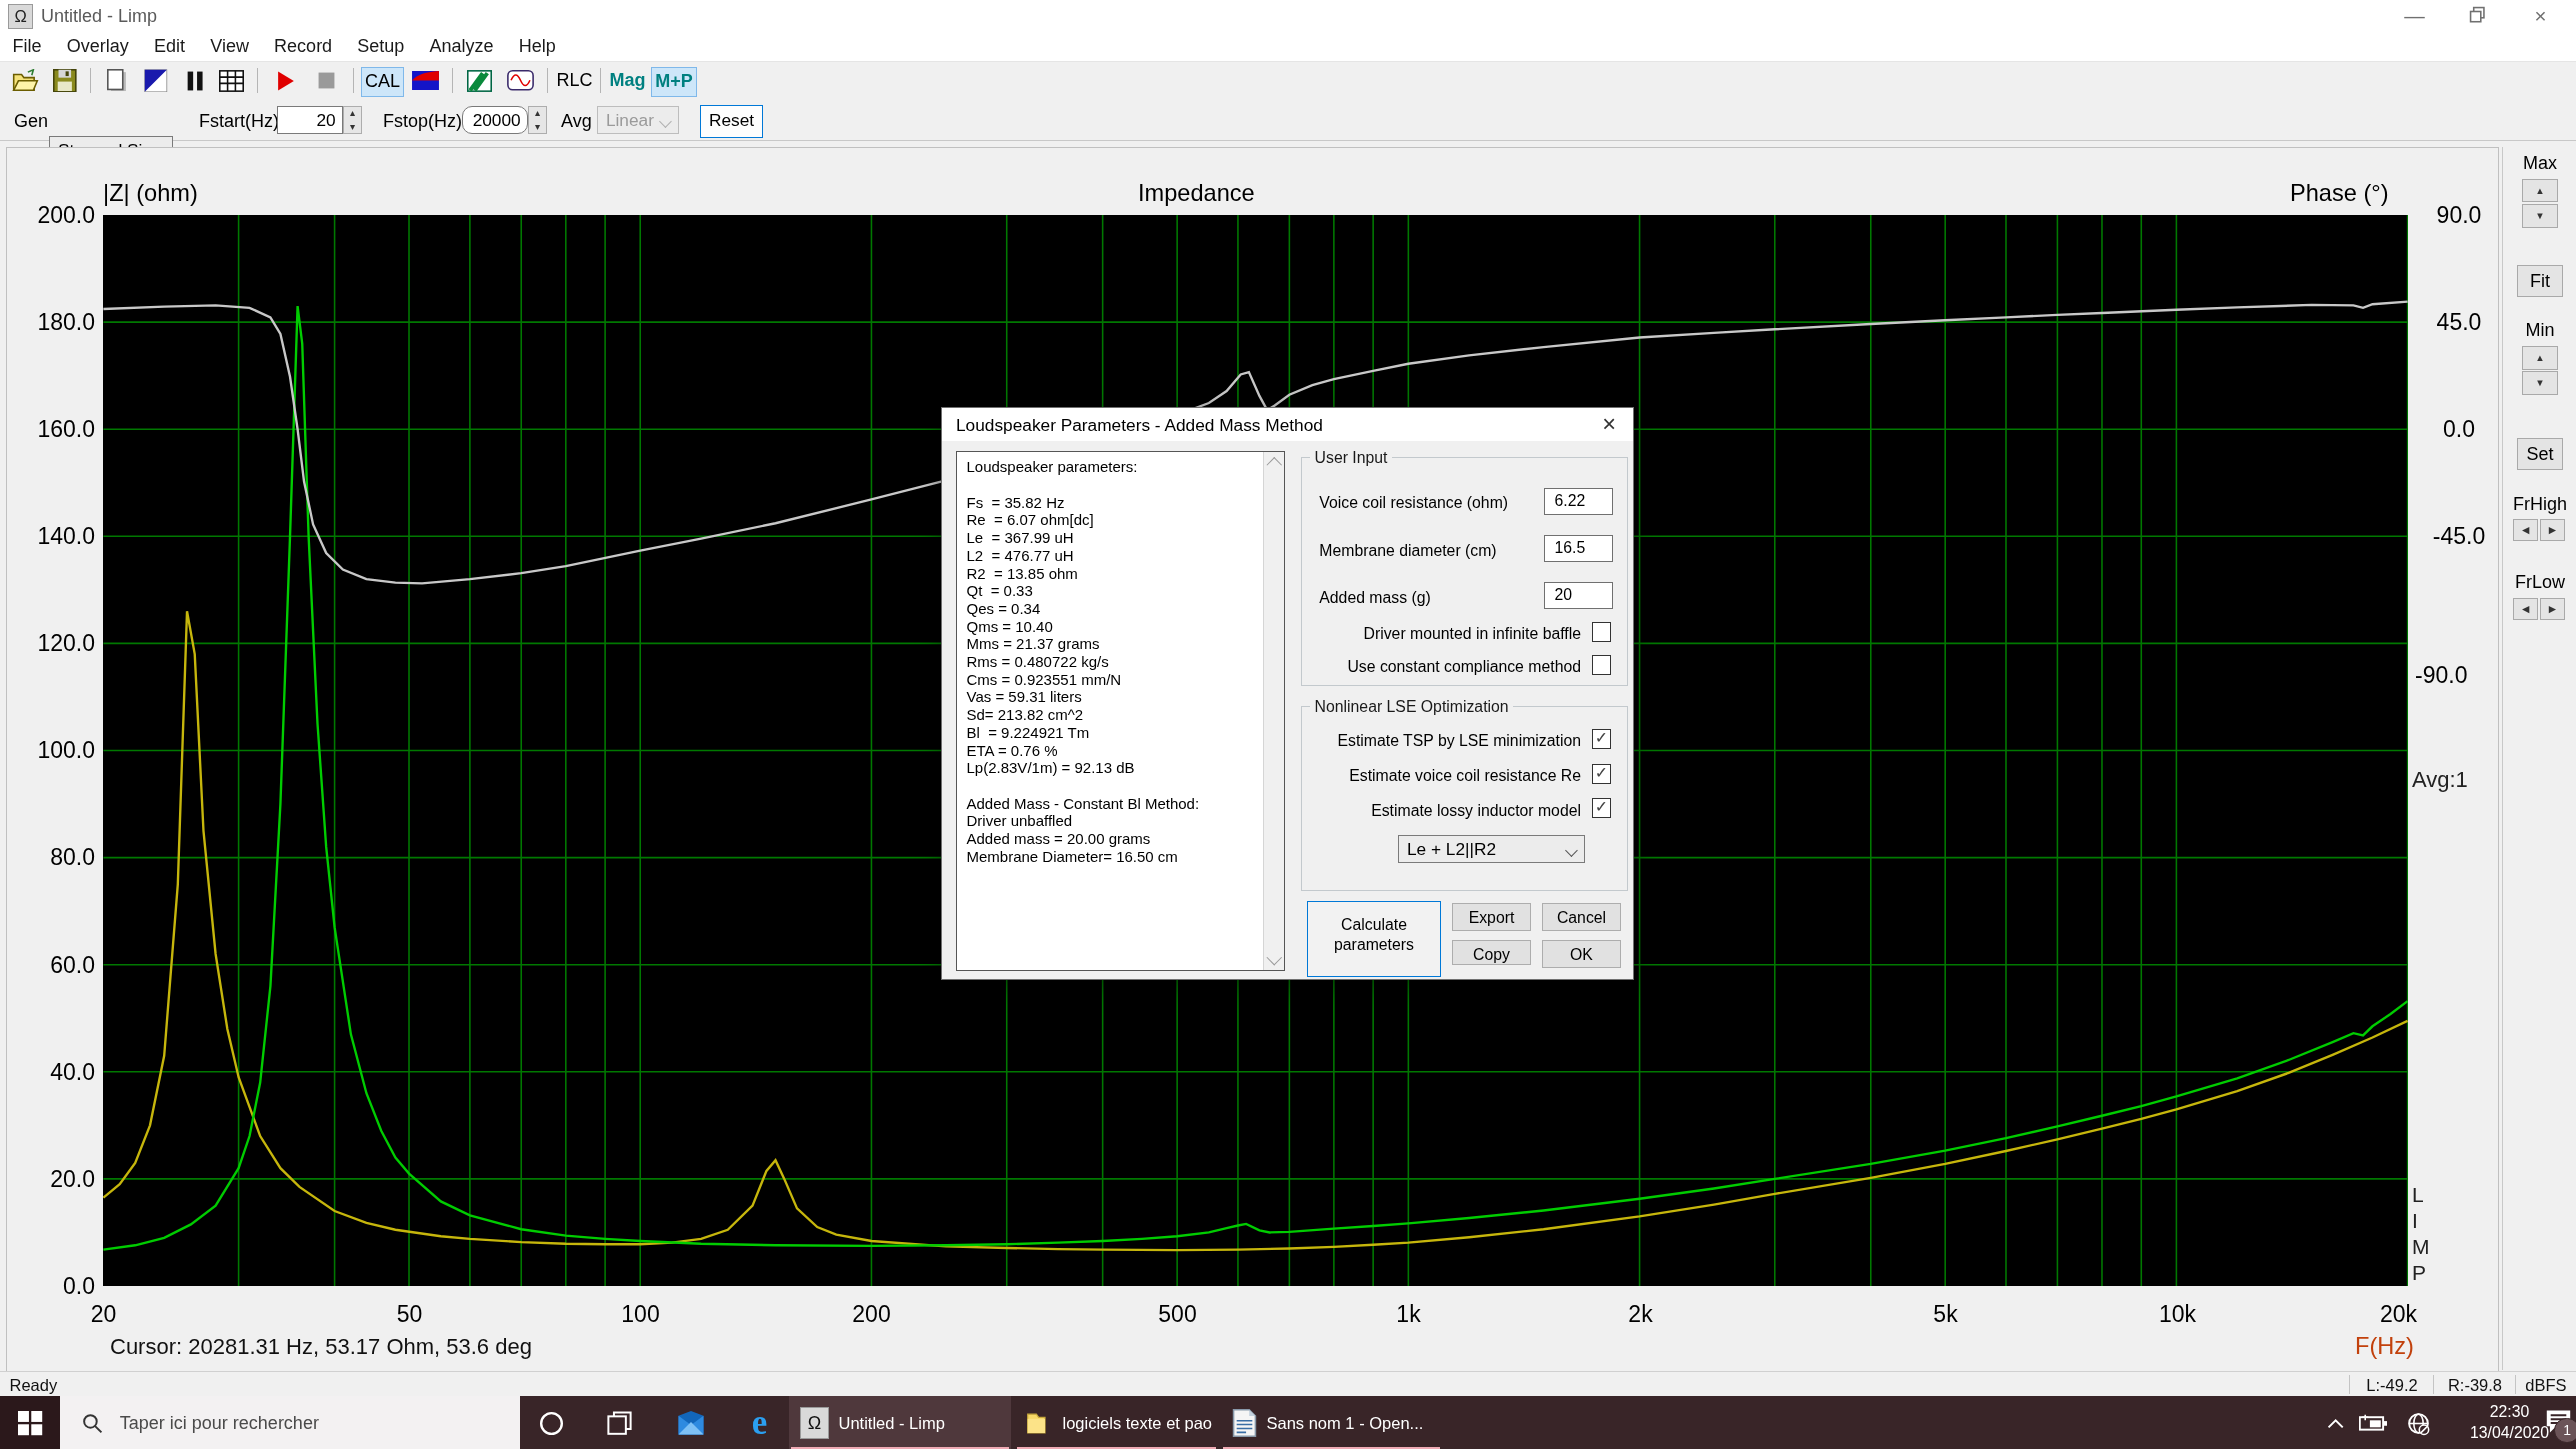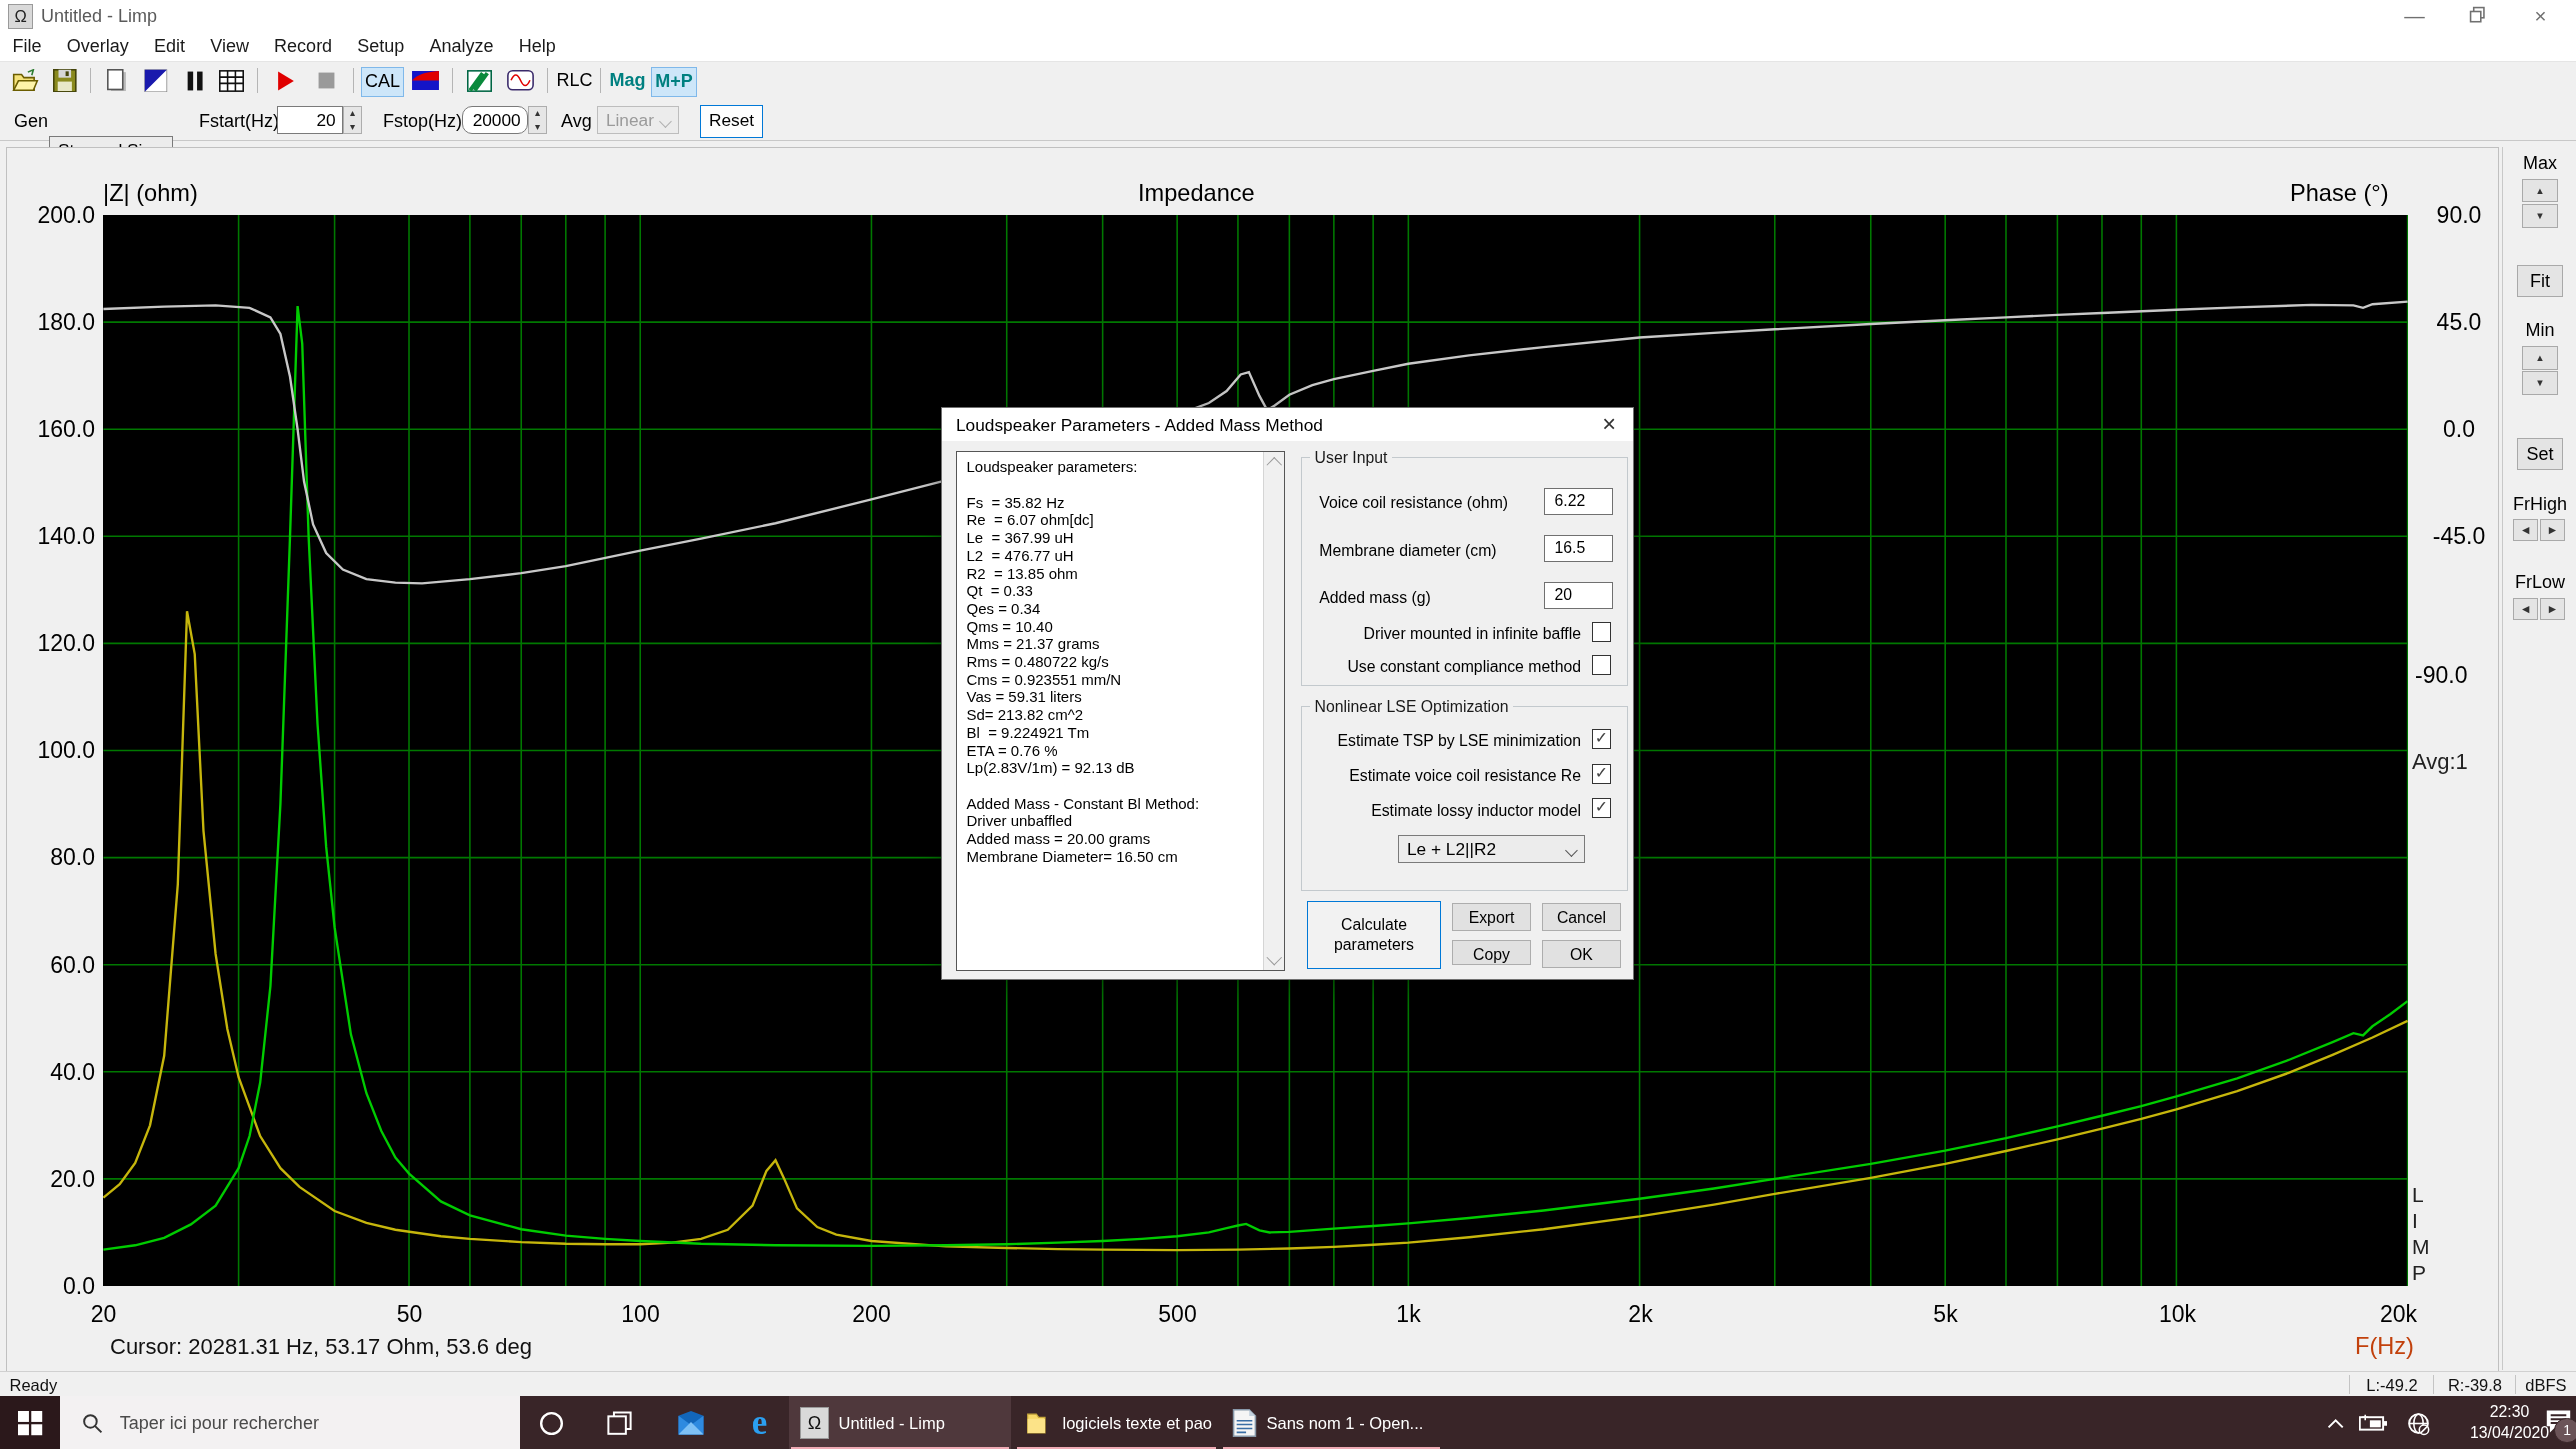--- a/index.html
+++ b/index.html
@@ -37,21 +37,21 @@
     font-size:8.7px;color:#333;text-align:center;line-height:13.4px;box-sizing:border-box;}
   #reset-btn{position:absolute;left:700px;top:4.7px;width:61px;height:31.5px;background:#fdfdfd;
     border:1.6px solid #0078d7;font-size:17.3px;text-align:center;line-height:28px;}
   
   #client{position:absolute;left:6.3px;top:147px;width:2491px;height:1223px;background:#f0f0f0;border:0.8px solid #c0c0c0;}
   #plot{position:absolute;left:103px;top:215px;width:2305px;height:1071px;background:#000;}
   #chart-layer{position:absolute;left:0;top:0;width:100%;height:100%;pointer-events:none;}
   .axis-title{position:absolute;font-size:23.6px;color:#000;}
   .tick{position:absolute;font-size:23px;color:#000;}
   #cursor-readout{position:absolute;left:110px;top:1334px;font-size:22px;color:#111;}
-  #avg-indicator{position:absolute;left:2412px;top:749px;width:87px;font-size:22px;color:#222;}
+  #avg-indicator{position:absolute;left:2412px;top:767px;width:87px;font-size:22px;color:#222;}
   #limp-watermark{position:absolute;left:2412px;top:1182px;font-size:21px;color:#222;line-height:26px;text-align:left;white-space:pre-line;}
   #fhz-label{position:absolute;left:2355px;top:1333px;font-size:23.6px;color:#c2410c;}
   
   #rpanel{position:absolute;left:2502px;top:147px;width:74px;height:1223px;background:#f0f0f0;border-left:0.8px solid #c8c8c8;}
   .rp-label{position:absolute;width:74px;text-align:center;font-size:18px;color:#000;}
   .rp-btn{position:absolute;background:#e4e4e4;border:0.8px solid #a9a9a9;text-align:center;box-sizing:border-box;}
   .rp-spin{left:19px;width:36px;height:23.6px;font-size:9.5px;line-height:22px;color:#333;}
   .rp-txtbtn{left:14px;width:46px;height:31.5px;font-size:18px;line-height:30px;}
   .rp-lr{width:25px;height:22px;font-size:9.5px;line-height:20.5px;color:#333;}
   
@@ -66,21 +66,21 @@
   #param-scroll{position:absolute;right:0;top:0;width:20.5px;height:100%;background:#f0f0f0;border-left:0.8px solid #d5d5d5;}
   .scr-arrow{position:absolute;left:5.5px;width:9.5px;height:9.5px;border-right:1.6px solid #999;border-bottom:1.6px solid #999;}
   .groupbox{position:absolute;border:0.8px solid #c3c9cd;}
   .group-label{position:absolute;left:7.9px;top:-9.5px;background:#f0f0f0;padding:0 4.7px;font-size:15.8px;color:#1a1a1a;}
   .dlg-label{position:absolute;font-size:15.8px;color:#000;}
   .dlg-input{position:absolute;width:69px;height:27px;background:#fff;border:0.8px solid #707070;
     font-size:15.8px;box-sizing:border-box;padding:3.2px 0 0 9.5px;}
   .checkbox{position:absolute;width:19.7px;height:19.7px;background:#fff;border:1.6px solid #333;box-sizing:border-box;
     font-size:15.8px;line-height:16.5px;text-align:center;color:#444;}
   .dlg-btn{position:absolute;background:#e1e1e1;border:0.8px solid #adadad;font-size:15.8px;text-align:center;box-sizing:border-box;}
-  #calc-btn{left:365px;top:493px;width:134px;height:68px;border:1.6px solid #0078d7;background:#f2f2f2;
+  #calc-btn{left:365px;top:493px;width:134px;height:76px;border:1.6px solid #0078d7;background:#f2f2f2;
     line-height:20.5px;padding-top:12.6px;}
   
   #statusbar{position:absolute;left:0;top:1371px;width:100%;height:25px;background:#f0f0f0;border-top:0.8px solid #d0d0d0;font-size:16.5px;color:#111;}
   #status-ready{position:absolute;left:9.5px;top:3.9px;}
   .status-pane{position:absolute;top:3.9px;text-align:center;}
   .status-sep{position:absolute;top:3.2px;width:0.8px;height:19px;background:#c4c4c4;}
   
   #taskbar{position:absolute;left:0;top:1396px;width:100%;height:54px;background:#392528;}
   #start-btn{position:absolute;left:0;top:0;width:60px;height:54px;background:#2b181b;display:flex;align-items:center;justify-content:center;}
   #search-box{position:absolute;left:60px;top:0;width:460px;height:54px;background:#f3f1f2;display:flex;align-items:center;}

